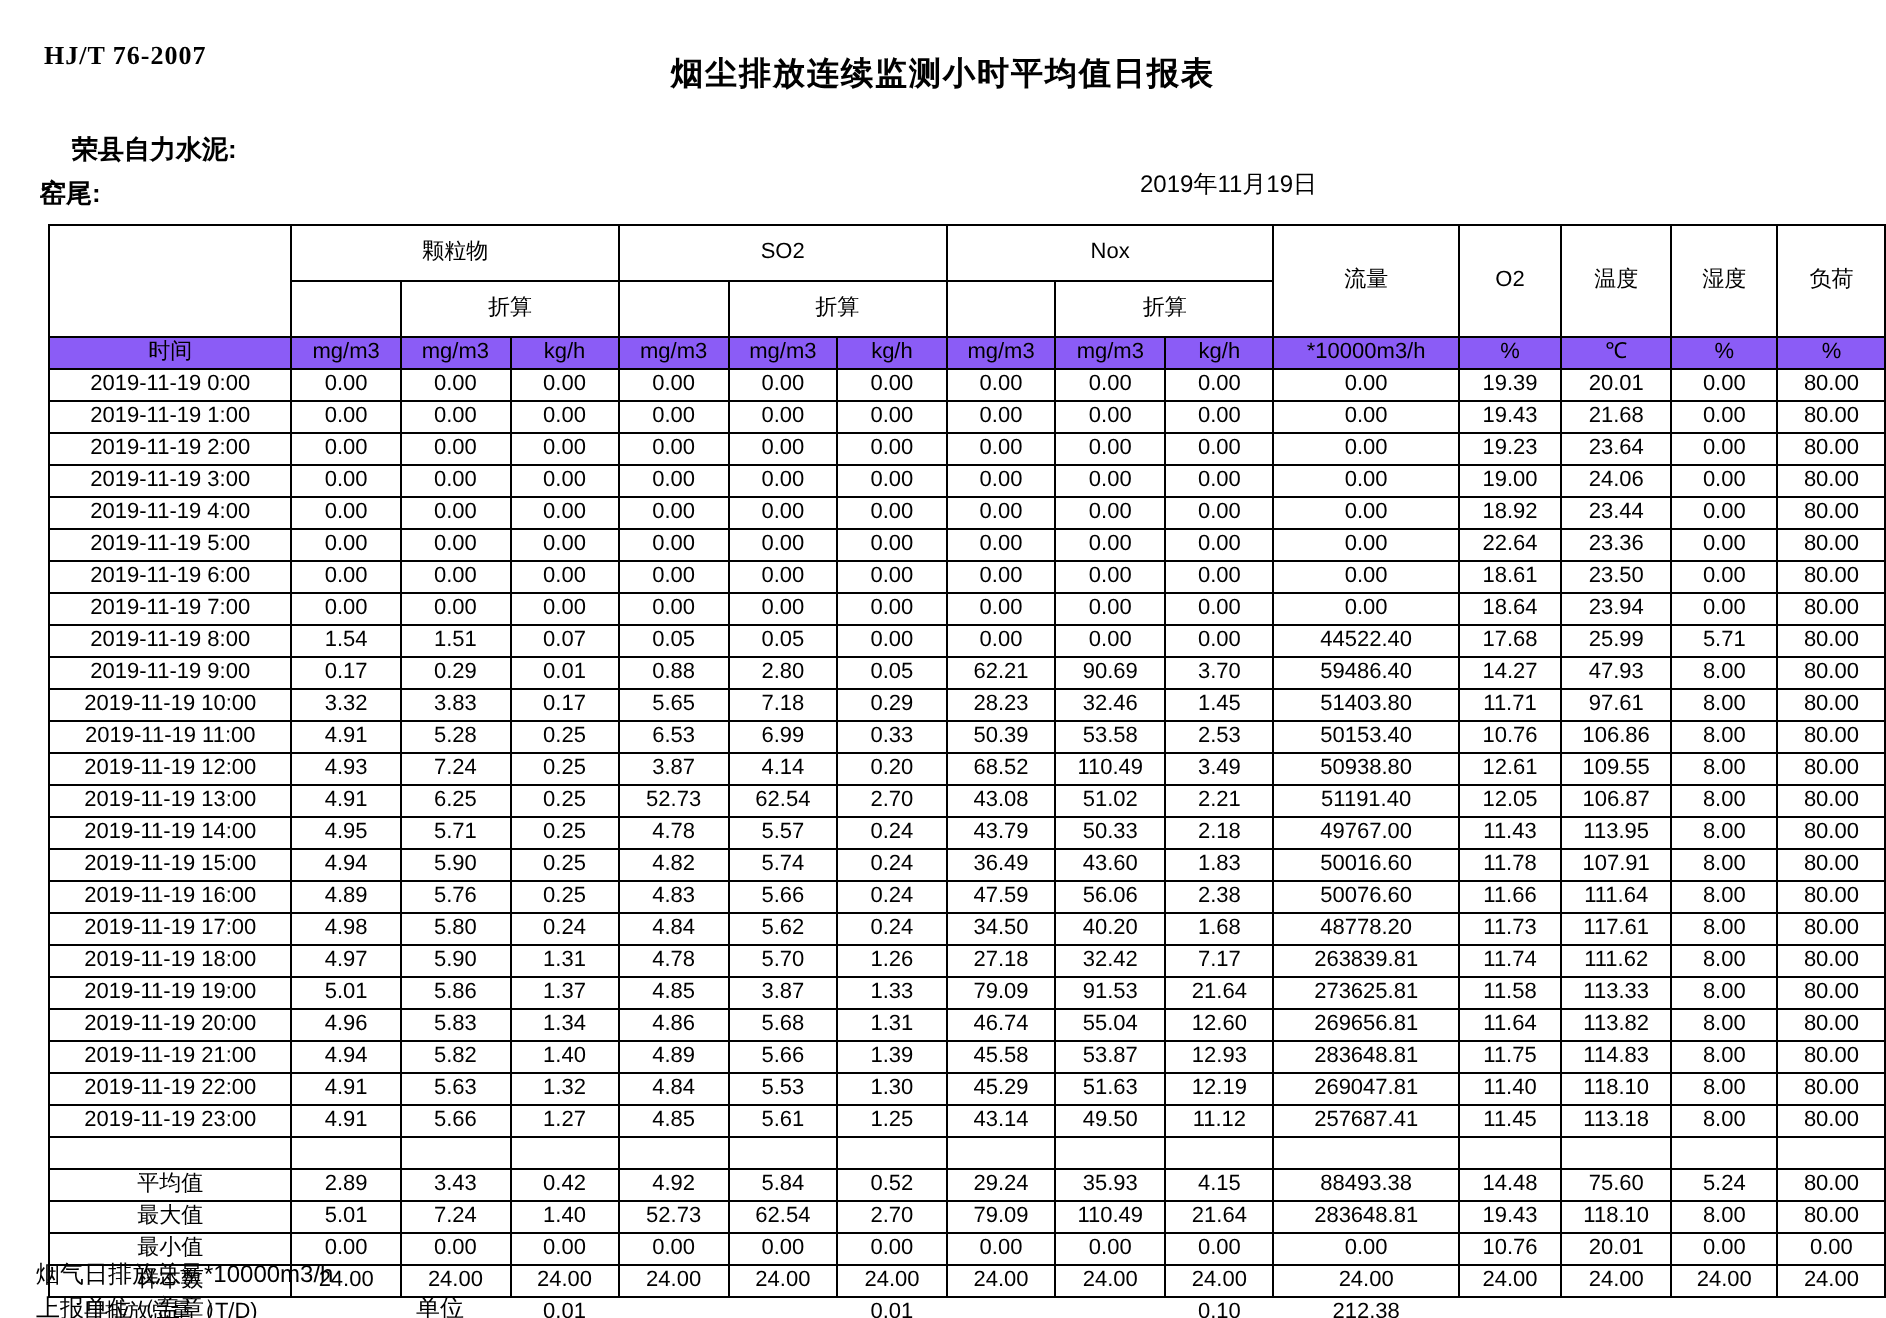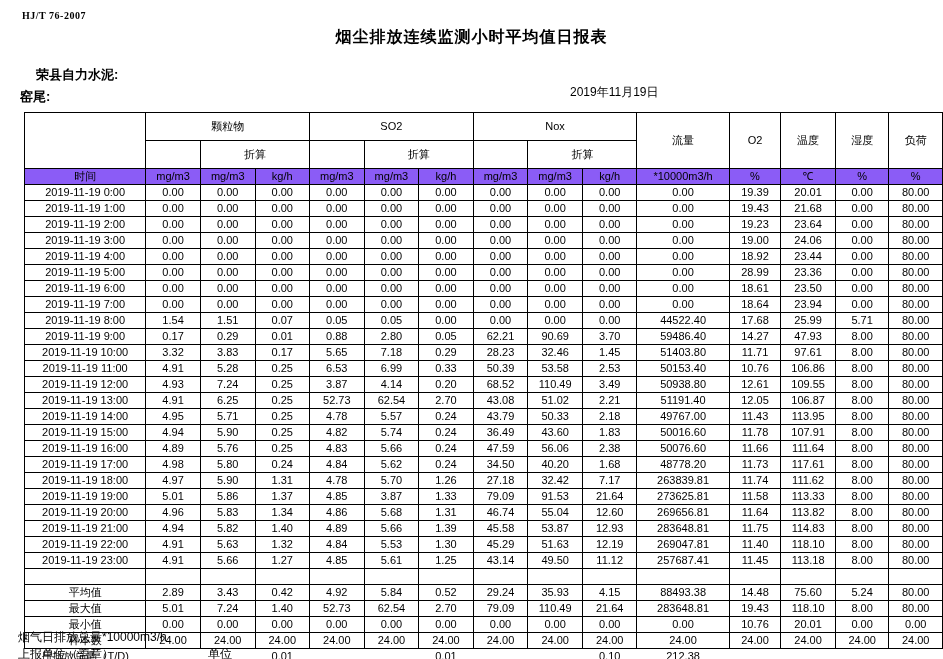--- a/index.html
+++ b/index.html
@@ -11,24 +11,24 @@
     width: 943px;
     height: 659px;
     font-family: "Liberation Sans", sans-serif;
     color: #000;
     position: relative;
     overflow: hidden;
   }
   .doc-code {
     position: absolute;
     left: 22px;
-    top: 10px;
+    top: 20px;
     font-family: "Liberation Serif", serif;
     font-weight: bold;
-    font-size: 10px;
+    font-size: 13px;
     letter-spacing: 0.5px;
   }
   .doc-title {
     position: absolute;
     left: 0;
     right: 0;
     top: 27px;
     text-align: center;
     font-size: 16px;
     font-weight: bold;
@@ -277,21 +277,21 @@
         <td class="val">0.00</td>
         <td class="val">0.00</td>
         <td class="val">0.00</td>
         <td class="val">0.00</td>
         <td class="val">0.00</td>
         <td class="val">0.00</td>
         <td class="val">0.00</td>
         <td class="val">0.00</td>
         <td class="val">0.00</td>
         <td class="val">0.00</td>
-        <td class="val">28.99</td>
+        <td class="val">22.64</td>
         <td class="val">23.36</td>
         <td class="val">0.00</td>
         <td class="val">80.00</td>
       </tr>
       <tr>
         <td class="timecell">2019-11-19 6:00</td>
         <td class="val">0.00</td>
         <td class="val">0.00</td>
         <td class="val">0.00</td>
         <td class="val">0.00</td>

